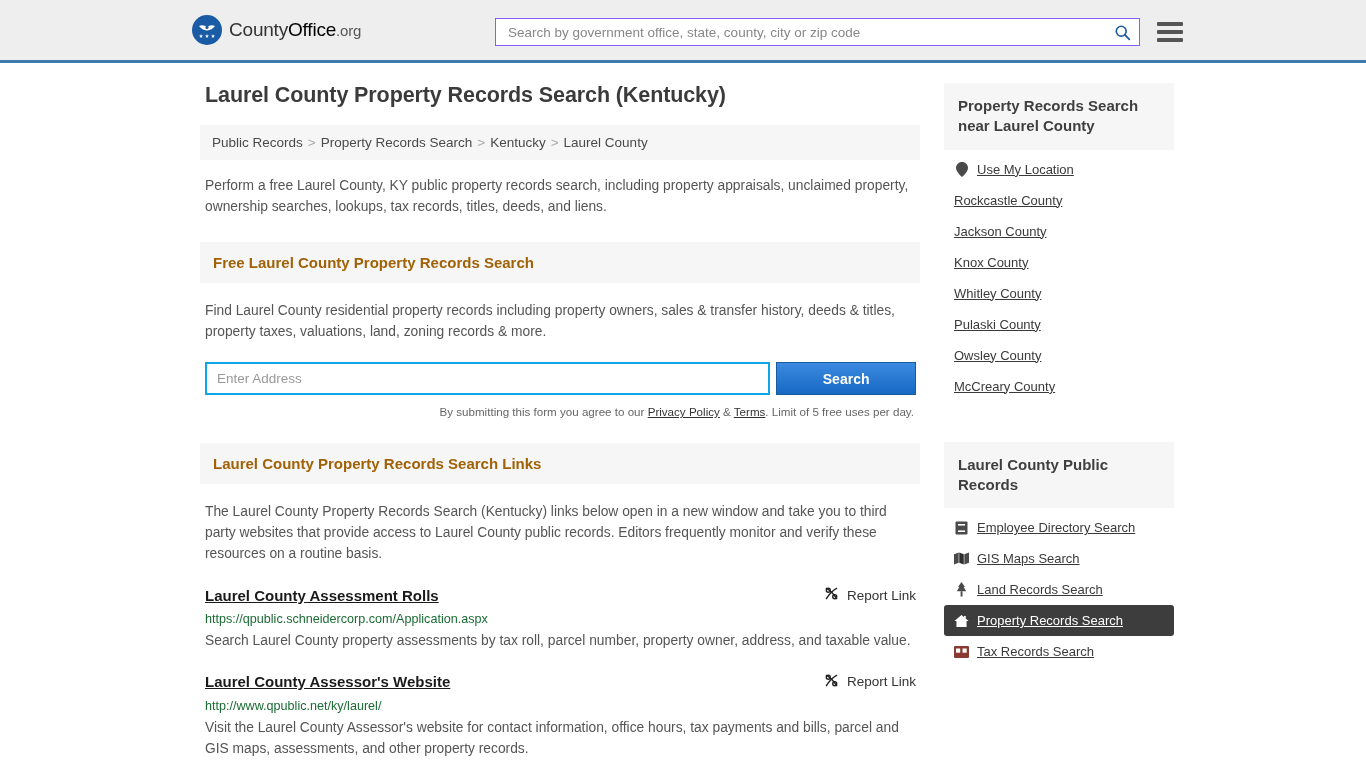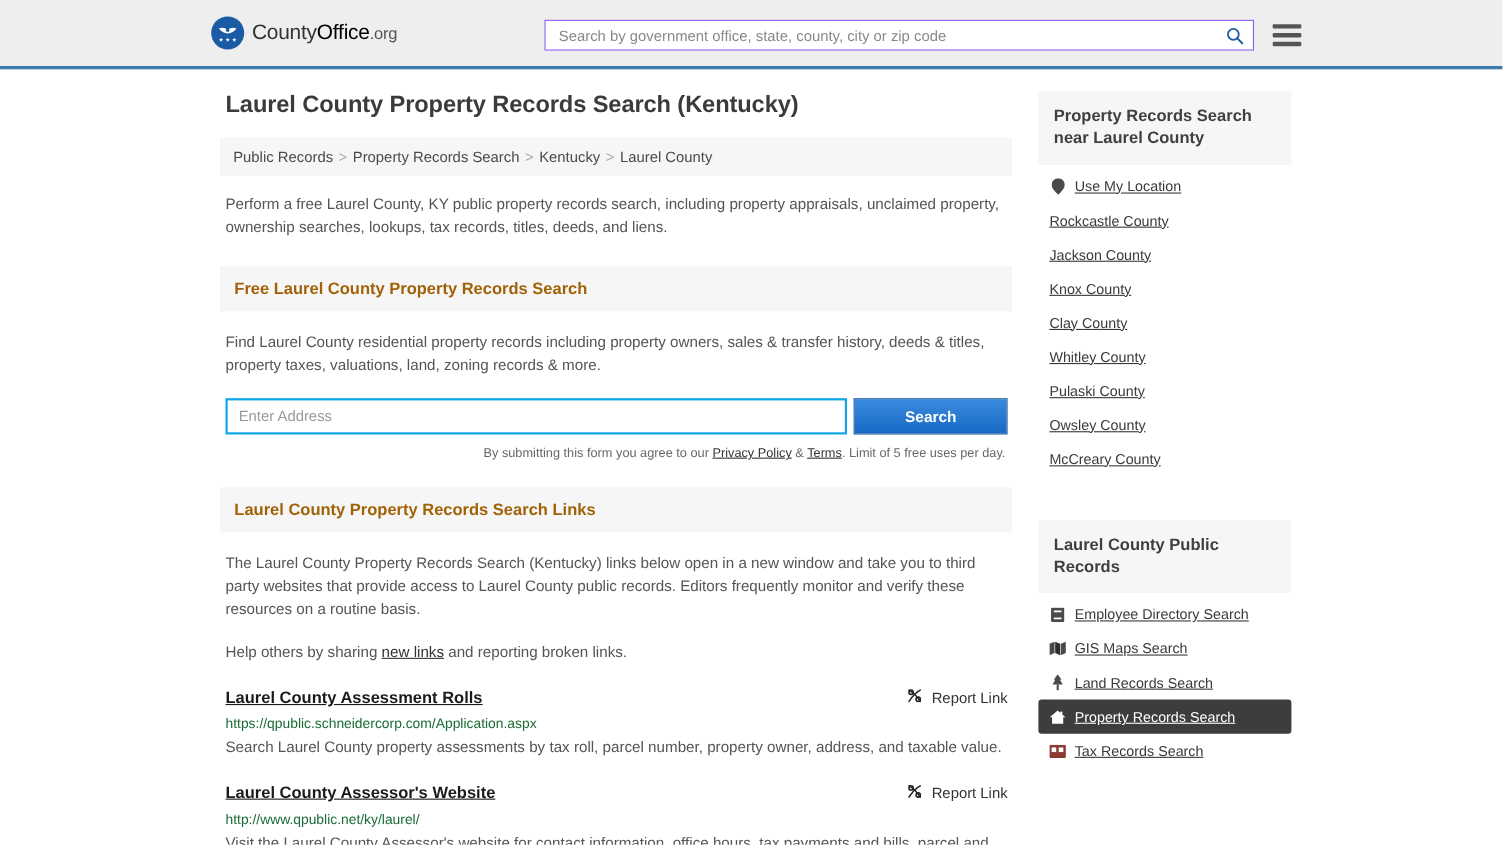--- a/index.html
+++ b/index.html
@@ -306,23 +306,20 @@
           <button class="search-btn">Search</button>
         </div>
         <div class="disclaimer">
           <span>By submitting this form you agree to our </span><a href="#">Privacy Policy</a><span> &amp; </span><a href="#">Terms</a><span>. Limit of 5 free uses per day.</span>
         </div>
       </div>
 
       <div class="sec-head">Laurel County Property Records Search Links</div>
       <div class="sec-body">
         <p>The Laurel County Property Records Search (Kentucky) links below open in a new window and take you to third party websites that provide access to Laurel County public records. Editors frequently monitor and verify these resources on a routine basis.</p>
-        <p>
-          <span>Help others by sharing </span><a class="inline-link" href="#">new links</a><span> and reporting broken links.</span>
-        </p>
       </div>
 
       <div class="link-entry">
         <div class="link-entry-top">
           <a class="link-title" href="#">Laurel County Assessment Rolls</a>
           <span class="report-link">
             <span>
               <svg width="17" height="17" viewBox="0 0 20 20">
                 <path d="M4 4 C8 6 12 10 16 16" stroke="#222" stroke-width="1.7" fill="none" stroke-linecap="round"></path>
                 <path d="M16 4 C12 6 8 10 4 16" stroke="#222" stroke-width="1.7" fill="none" stroke-linecap="round"></path>
@@ -376,23 +373,20 @@
           <div class="side-item">
             <a href="#">Rockcastle County</a>
           </div>
           <div class="side-item">
             <a href="#">Jackson County</a>
           </div>
           <div class="side-item">
             <a href="#">Knox County</a>
           </div>
           <div class="side-item">
-            <a href="#">Clay County</a>
-          </div>
-          <div class="side-item">
             <a href="#">Whitley County</a>
           </div>
           <div class="side-item">
             <a href="#">Pulaski County</a>
           </div>
           <div class="side-item">
             <a href="#">Owsley County</a>
           </div>
           <div class="side-item">
             <a href="#">McCreary County</a>

